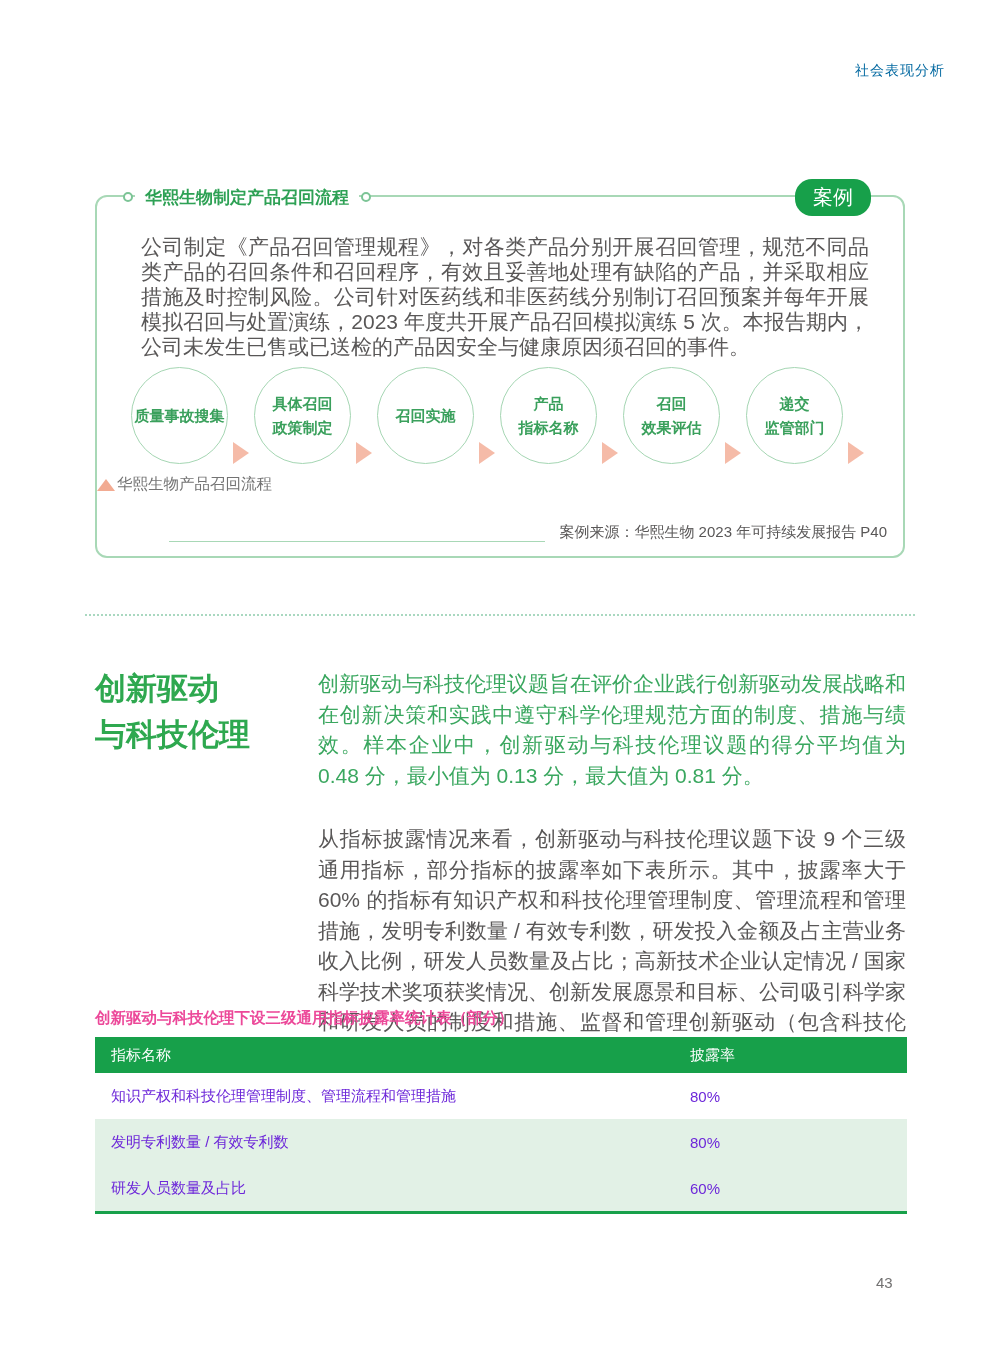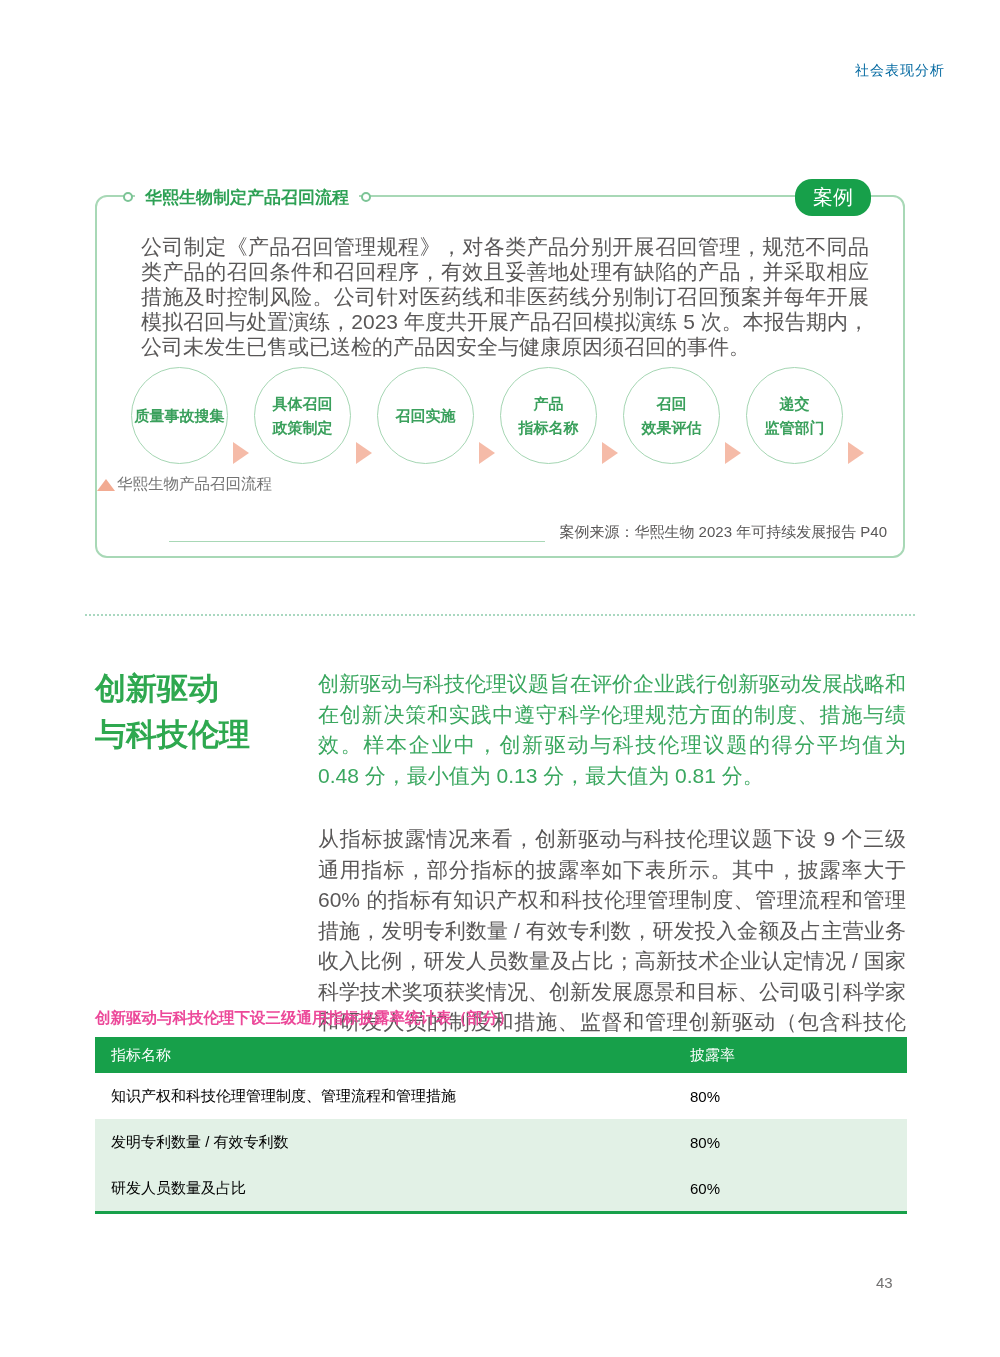--- a/index.html
+++ b/index.html
@@ -57,21 +57,21 @@
   .para-gray  { color:#595757; margin-top:33px; }
 
   
   .table-title { position:absolute; left:95px; top:1008px; font-size:15.5px;
                  font-weight:700; color:#ec4899; }
   .ind-table { position:absolute; left:95px; top:1037px; width:812px;
                border-bottom:3px solid #17a04a; }
   .t-head { display:grid; grid-template-columns:595px 1fr; height:36px;
             align-items:center; background:#17a04a; color:#fff; font-size:15px; }
   .t-row  { display:grid; grid-template-columns:595px 1fr; height:46px;
-            align-items:center; font-size:15px; color:#000000; background:#fff; }
+            align-items:center; font-size:15px; color:#6d28d9; background:#fff; }
   .t-row.alt { background:#e2f1e6; }
   .c-name { padding-left:16px; }
 
   .page-num { position:absolute; top:1274px; left:876px; font-size:15px; color:#727171; }
 </style>
 </head>
 <body>
 
 <div class="page">
 

